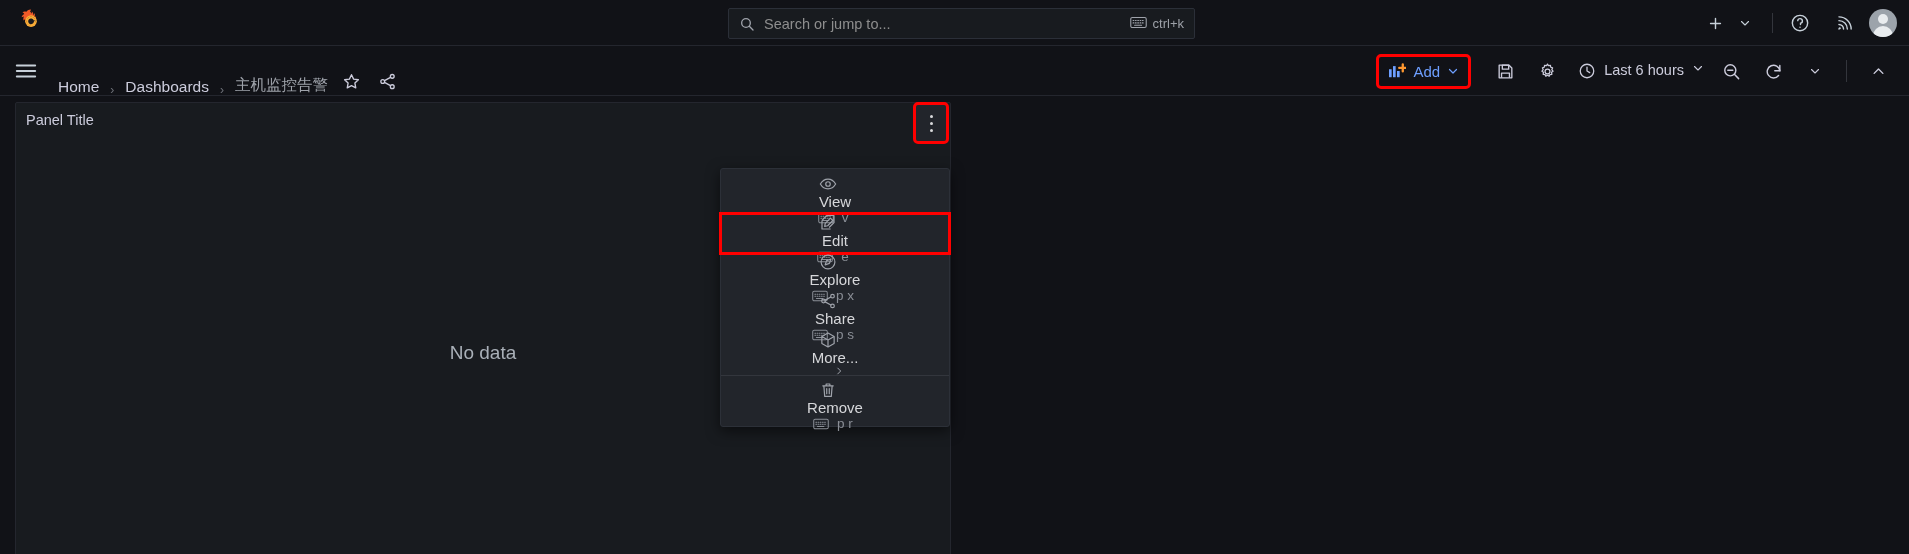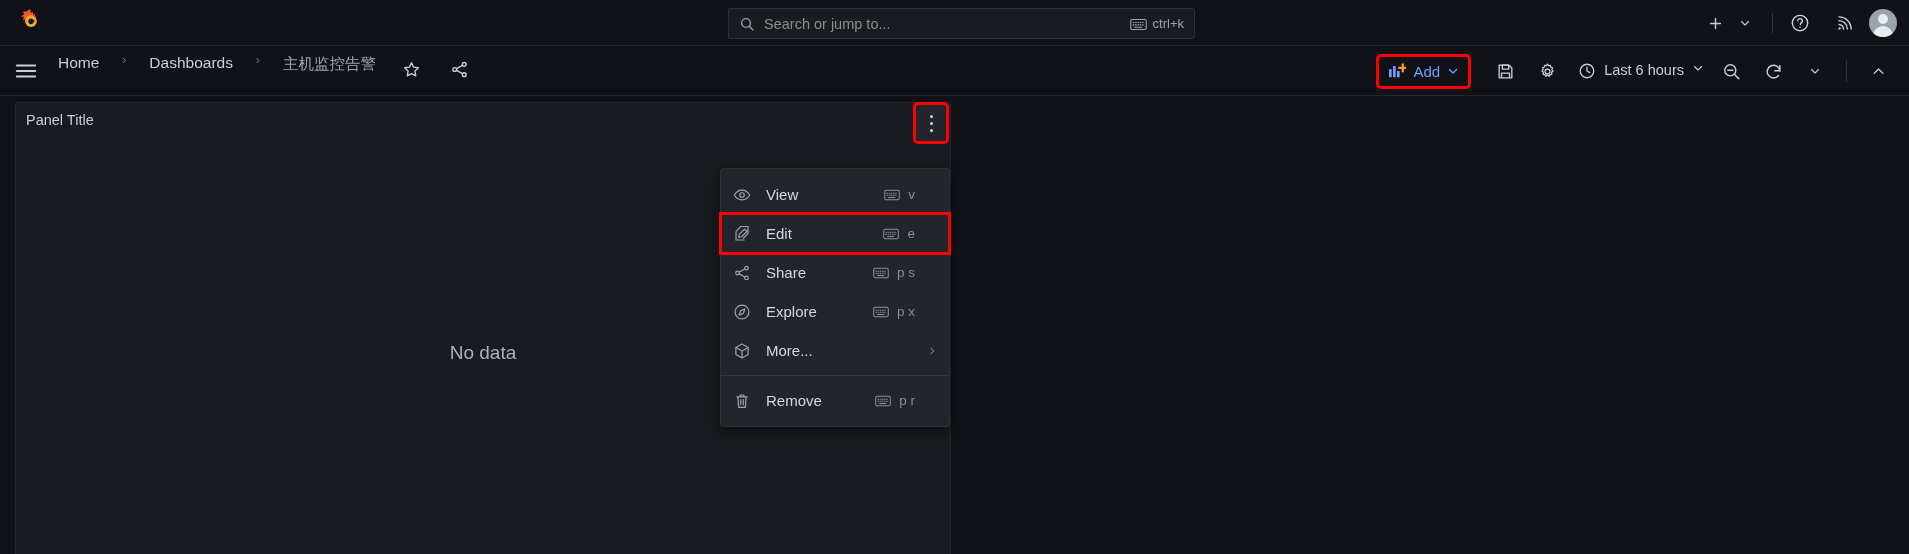--- a/index.html
+++ b/index.html
@@ -44,21 +44,21 @@
   }
   .search-icon { width: 16px; height: 16px; flex: 0 0 auto; margin-right: 9px; }
   .search-placeholder {
     color: #8e8e8e;
     font-size: 14.5px;
     flex: 1 1 auto;
     white-space: nowrap;
   }
   .kbd-hint {
     display: flex;
-    align-items: flex-end;
+    align-items: flex-start;
     gap: 6px;
     color: #9da1a8;
     font-size: 13px;
   }
   .kbd-hint .kb-glyph { width: 17px; height: 13px; }
 
   .topbar-right {
     position: absolute;
     right: 12px; top: 0;
     height: 46px;
@@ -110,25 +110,25 @@
     border-bottom: 1px solid #24262e;
   }
   .menu-toggle {
     position: absolute;
     left: 13px; top: 12px;
     width: 26px; height: 26px;
     display: flex; align-items: center; justify-content: center;
   }
   .breadcrumb {
     position: absolute;
-    left: 55px; top: 8px;
+    left: 55px; top: 0;
     height: 50px;
     display: flex;
-    align-items: flex-start;
-    gap: 12px;
+    align-items: flex-end;
+    gap: 0;
   }
   .bc-item {
     color: #ccccdc;
     font-size: 15.5px;
     padding: 0 3px;
     white-space: nowrap;
   }
   .bc-item.current { color: #9fa3ab; }
   .bc-sep {
     color: #6e7179;
@@ -263,20 +263,21 @@
     z-index: 50;
   }
   .ctx-item {
     position: relative;
     height: 39px;
     display: flex;
     align-items: center;
     padding: 0 12px;
     color: #d6d7da;
     font-size: 15px;
+    flex-direction: column;
   }
   .ctx-item.highlight {
     outline: 3px solid #ff0000;
     outline-offset: -1px;
   }
   .ctx-ico {
     width: 18px; height: 18px;
     flex: 0 0 18px;
     margin-right: 15px;
     color: #9fa3ab;
@@ -536,60 +537,60 @@
             <path d="M4 5.5h1M7 5.5h1M10 5.5h1M13 5.5h1M16 5.5h1M4 8.5h1M7 8.5h1M10 8.5h1M13 8.5h1M16 8.5h1M6 11.5h9" stroke-linecap="round"></path>
           </svg>
         </span>
         <span>e</span>
       </span>
       <span class="ctx-arrow blank"></span>
     </div>
 
     <div class="ctx-item">
       <span class="ctx-ico">
+        <svg width="18" height="18" viewBox="0 0 24 24" fill="none" stroke="#9fa3ab" stroke-width="1.6" stroke-linejoin="round">
+          <circle cx="12" cy="12" r="9.2"></circle>
+          <path d="M15.8 8.2 13.9 13.9 8.2 15.8 10.1 10.1z"></path>
+        </svg>
+      </span>
+      <span class="ctx-label">Explore</span>
+      <span class="ctx-shortcut">
+        <span class="kb-glyph">
+          <svg width="16" height="12" viewBox="0 0 22 16" fill="none" stroke="#8a8e96" stroke-width="1.4">
+            <rect x="1" y="1.5" width="20" height="13" rx="2"></rect>
+            <path d="M4 5.5h1M7 5.5h1M10 5.5h1M13 5.5h1M16 5.5h1M4 8.5h1M7 8.5h1M10 8.5h1M13 8.5h1M16 8.5h1M6 11.5h9" stroke-linecap="round"></path>
+          </svg>
+        </span>
+        <span>p x</span>
+      </span>
+      <span class="ctx-arrow blank"></span>
+    </div>
+
+    <div class="ctx-item">
+      <span class="ctx-ico">
         <svg width="18" height="18" viewBox="0 0 24 24" fill="none" stroke="#9fa3ab" stroke-width="1.6">
           <circle cx="18" cy="5.5" r="2.4"></circle>
             <circle cx="6" cy="12" r="2.4"></circle>
             <circle cx="18" cy="18.5" r="2.4"></circle>
           <path d="M8.2 10.8 15.8 6.7M8.2 13.2 15.8 17.3" stroke-linecap="round"></path>
         </svg>
       </span>
       <span class="ctx-label">Share</span>
       <span class="ctx-shortcut">
         <span class="kb-glyph">
           <svg width="16" height="12" viewBox="0 0 22 16" fill="none" stroke="#8a8e96" stroke-width="1.4">
             <rect x="1" y="1.5" width="20" height="13" rx="2"></rect>
             <path d="M4 5.5h1M7 5.5h1M10 5.5h1M13 5.5h1M16 5.5h1M4 8.5h1M7 8.5h1M10 8.5h1M13 8.5h1M16 8.5h1M6 11.5h9" stroke-linecap="round"></path>
           </svg>
         </span>
         <span>p s</span>
       </span>
       <span class="ctx-arrow blank"></span>
     </div>
 
-    <div class="ctx-item">
-      <span class="ctx-ico">
-        <svg width="18" height="18" viewBox="0 0 24 24" fill="none" stroke="#9fa3ab" stroke-width="1.6" stroke-linejoin="round">
-          <circle cx="12" cy="12" r="9.2"></circle>
-          <path d="M15.8 8.2 13.9 13.9 8.2 15.8 10.1 10.1z"></path>
-        </svg>
-      </span>
-      <span class="ctx-label">Explore</span>
-      <span class="ctx-shortcut">
-        <span class="kb-glyph">
-          <svg width="16" height="12" viewBox="0 0 22 16" fill="none" stroke="#8a8e96" stroke-width="1.4">
-            <rect x="1" y="1.5" width="20" height="13" rx="2"></rect>
-            <path d="M4 5.5h1M7 5.5h1M10 5.5h1M13 5.5h1M16 5.5h1M4 8.5h1M7 8.5h1M10 8.5h1M13 8.5h1M16 8.5h1M6 11.5h9" stroke-linecap="round"></path>
-          </svg>
-        </span>
-        <span>p x</span>
-      </span>
-      <span class="ctx-arrow blank"></span>
-    </div>
-
 
     <div class="ctx-item">
       <span class="ctx-ico">
         <svg width="18" height="18" viewBox="0 0 24 24" fill="none" stroke="#9fa3ab" stroke-width="1.6" stroke-linejoin="round">
           <path d="M12 2.8l8.2 4.6v9.2L12 21.2l-8.2-4.6V7.4z"></path>
           <path d="M3.8 7.4 12 12l8.2-4.6M12 12v9.2"></path>
         </svg>
       </span>
       <span class="ctx-label">More...</span>
       <span class="ctx-shortcut"></span>

